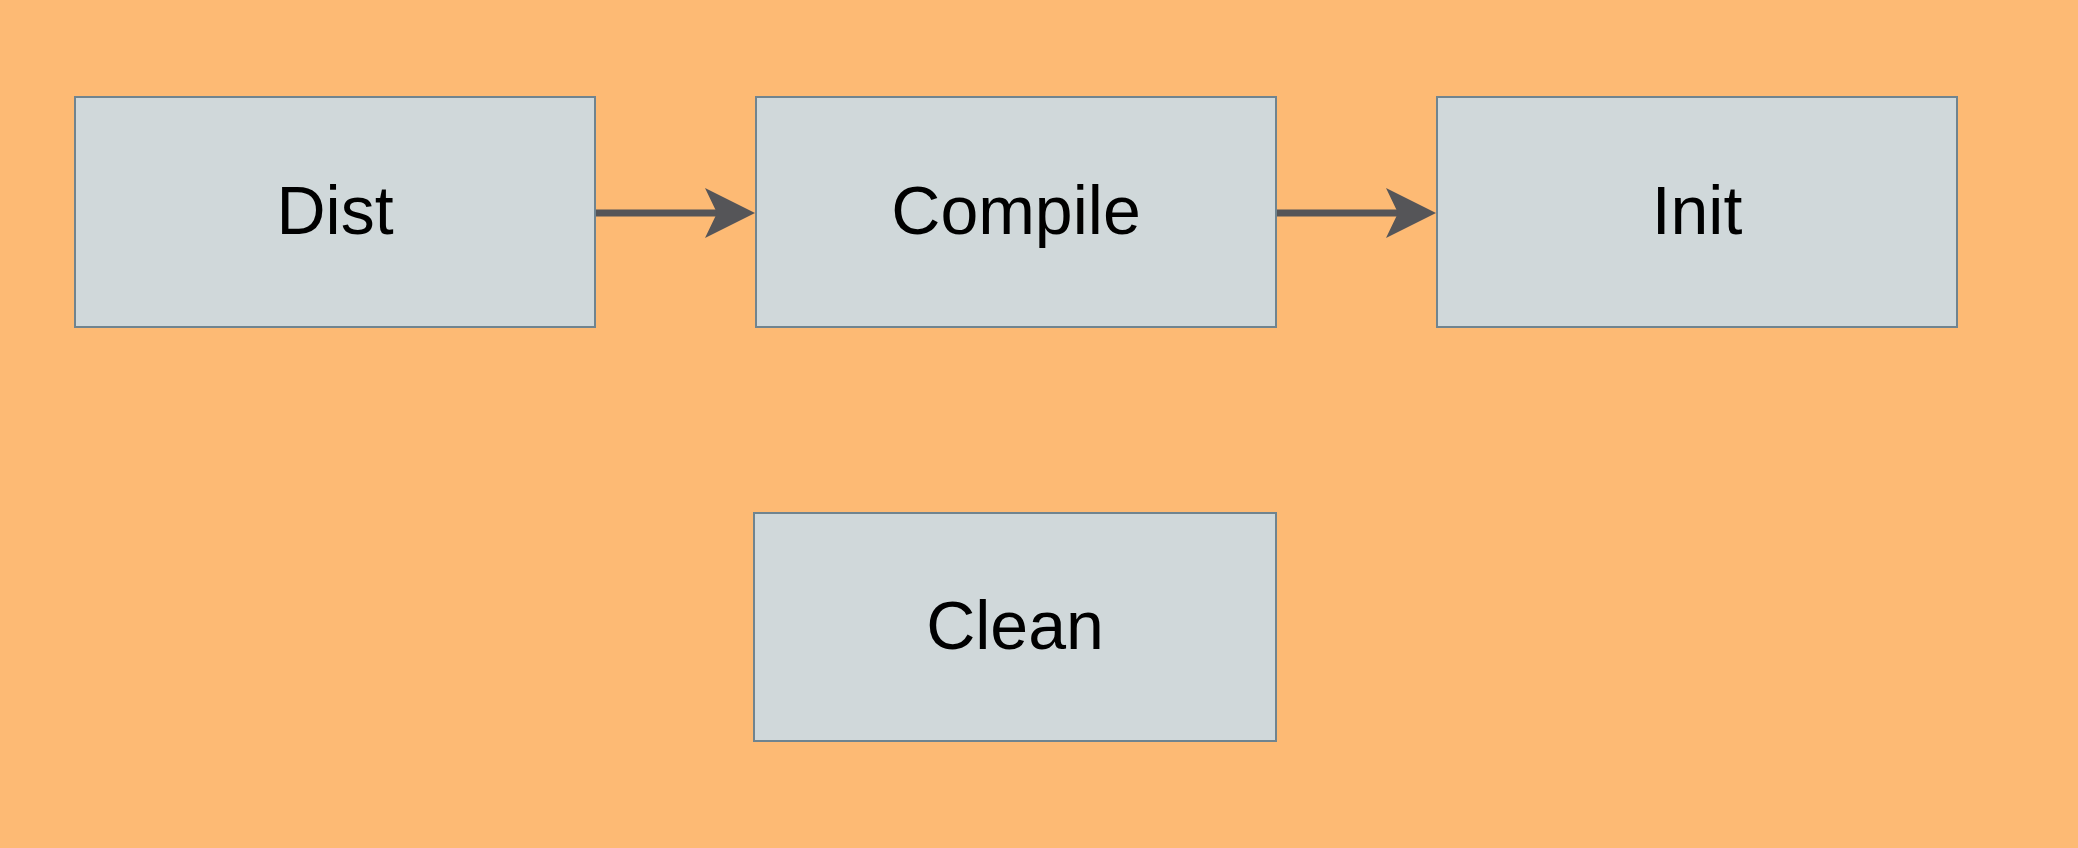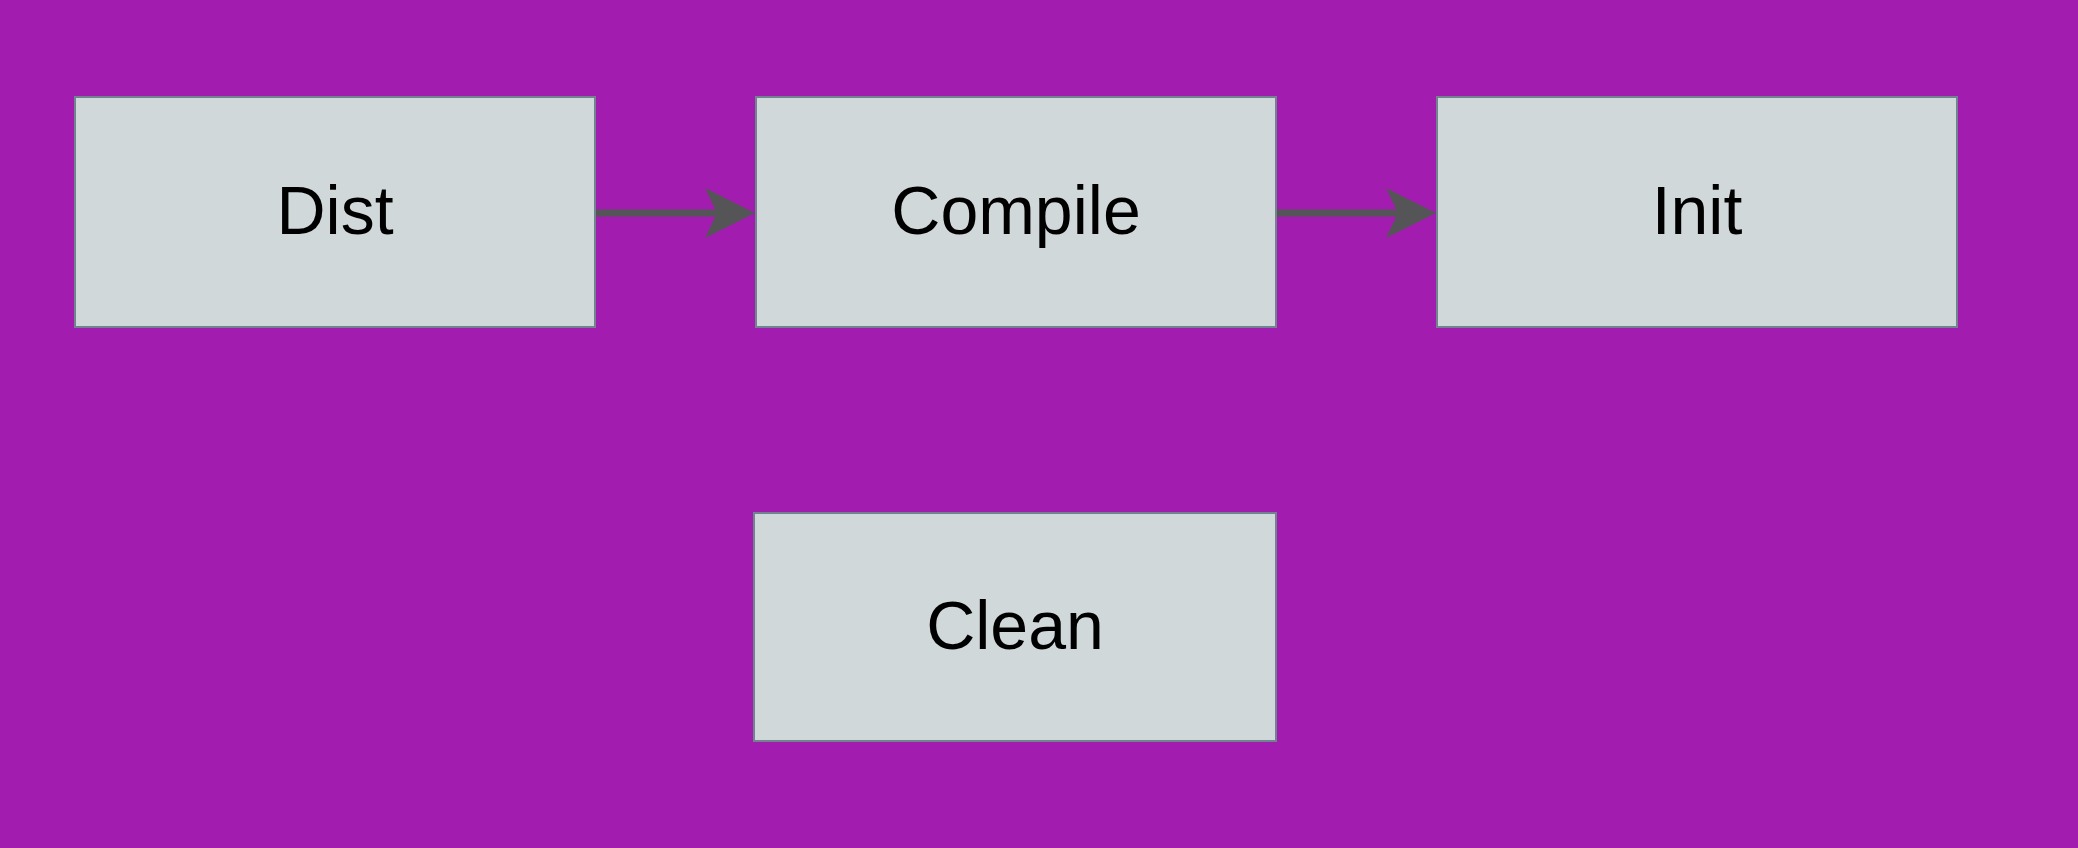--- a/index.html
+++ b/index.html
@@ -8,21 +8,21 @@
     padding: 0;
     background: #ffffff;
   }
   body {
     font-family: "Liberation Sans", "DejaVu Sans", sans-serif;
   }
   #canvas {
     position: relative;
     width: 2078px;
     height: 848px;
-    background: #a21caf;
+    background: #fdba74;
     overflow: hidden;
   }
   #diagram-svg {
     position: absolute;
     left: 0;
     top: 0;
     width: 2078px;
     height: 848px;
     display: block;
   }

